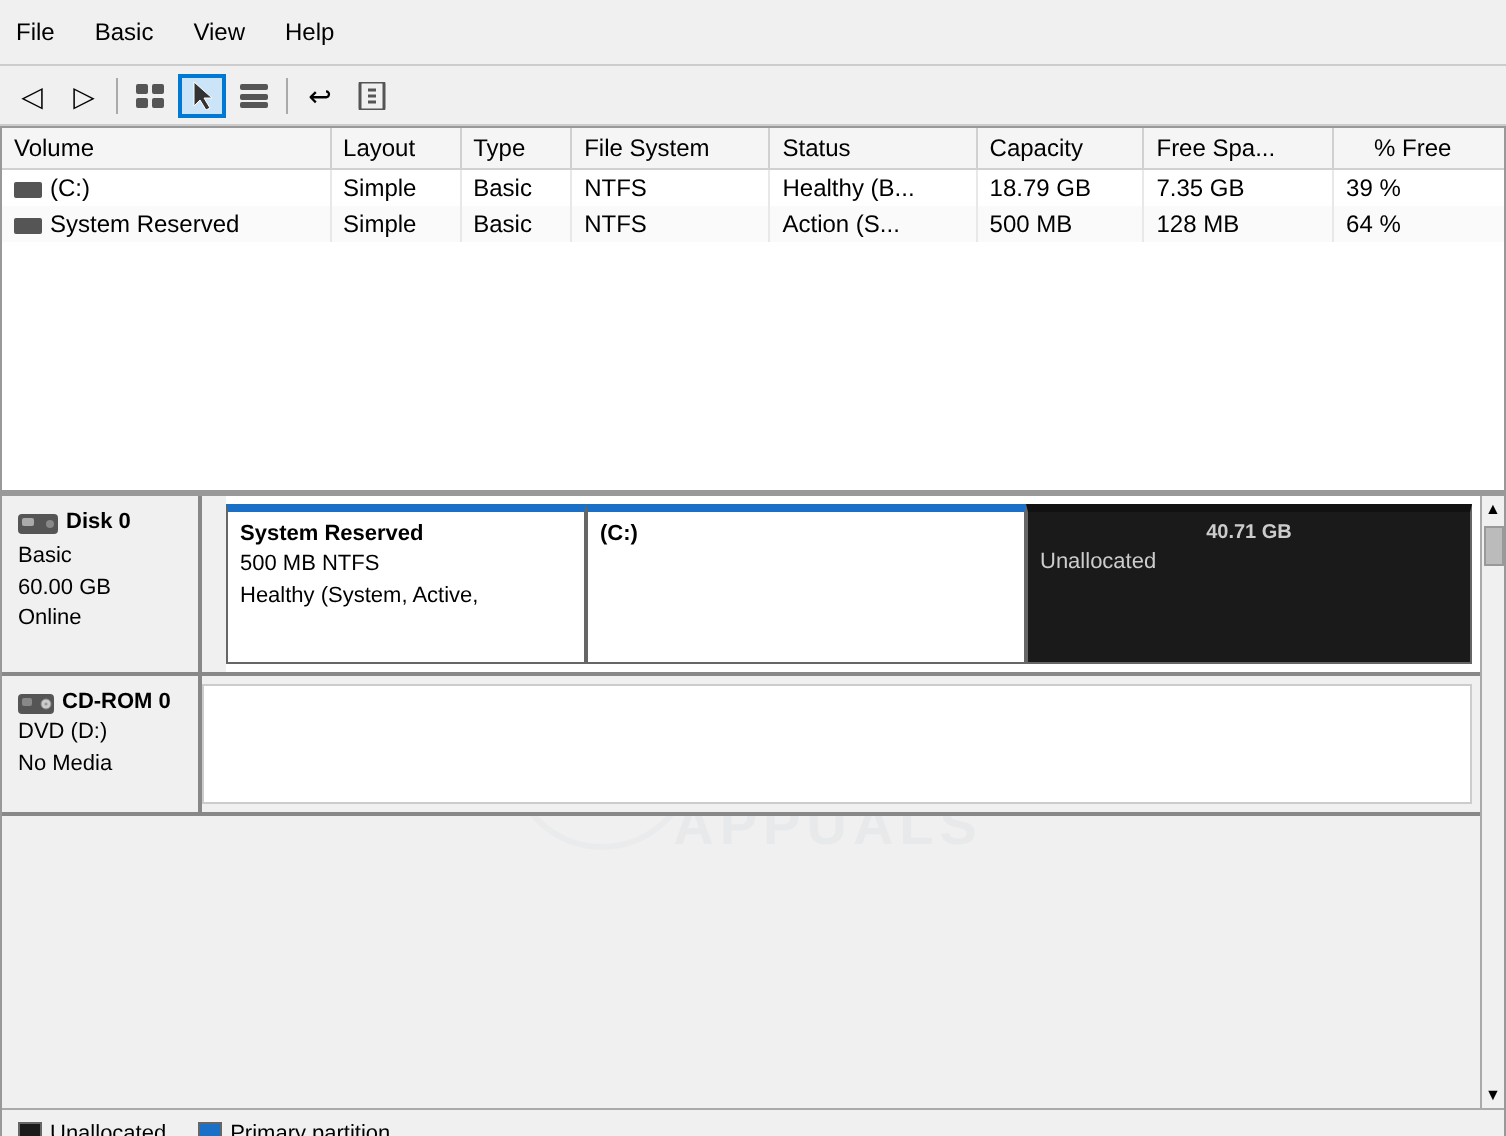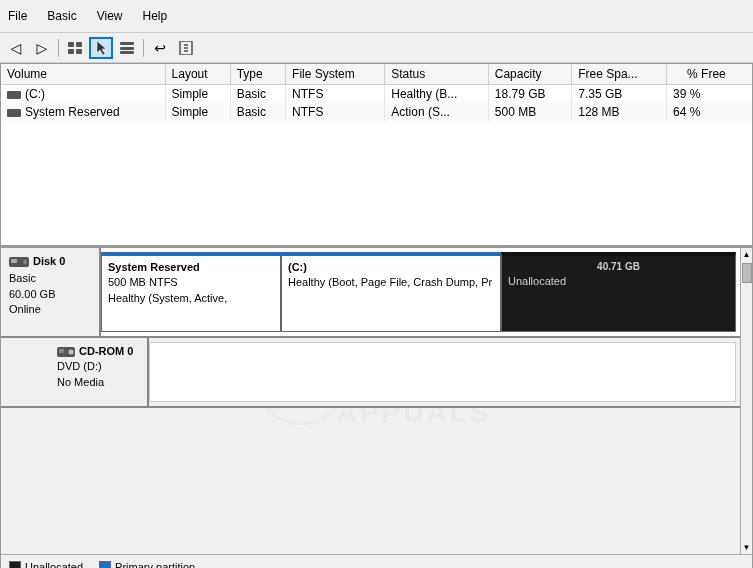--- a/index.html
+++ b/index.html
@@ -117,20 +117,21 @@
 
     
     .disk-row {
       display: flex;
       align-items: stretch;
       border-bottom: 2px solid #888;
       min-height: 90px;
       background: #f0f0f0;
       position: relative;
       z-index: 1;
+      gap: 12px;
     }
     .disk-label {
       width: 100px;
       min-width: 100px;
       padding: 6px 8px;
       border-right: 2px solid #888;
       font-size: 11px;
       line-height: 1.4;
       background: #f0f0f0;
     }
@@ -385,31 +386,30 @@
       <div class="disk-partitions">
 
         <div class="partition partition-system-reserved">
           <div style="font-weight:bold; font-size:11px;">System Reserved</div>
           <div>500 MB NTFS</div>
           <div>Healthy (System, Active,</div>
         </div>
 
         <div class="partition partition-c">
           <div style="font-weight:bold; font-size:11px;">(C:)</div>
-          <div>Healthy (Boot, Page File, Crash Dump, Pr</div>
         </div>
 
         <div class="partition partition-unallocated">
           <div style="font-weight:bold; font-size:10px; color:#ccc;text-align:center;">40.71 GB</div>
           <div style="color:#ccc;">Unallocated</div>
         </div>
       </div>
     </div>
 
-    <div class="cdrom-row" style="margin-right:12px;padding-left:48px;">
+    <div class="cdrom-row" style="margin-right:12px;">
       <div class="cdrom-label">
         <div style="display:flex; align-items:center; gap:4px; font-weight:bold;">
           <svg width="18" height="14">
             <rect x="0" y="2" width="18" height="10" rx="2" fill="#555"></rect>
             <rect x="2" y="4" width="5" height="4" fill="#888" rx="1"></rect>
             <circle cx="14" cy="7" r="2.5" fill="#ccc" stroke="#888" stroke-width="0.5"></circle>
             <circle cx="14" cy="7" r="0.8" fill="#999"></circle>
           </svg>
           <span>CD-ROM 0</span>
         </div>

